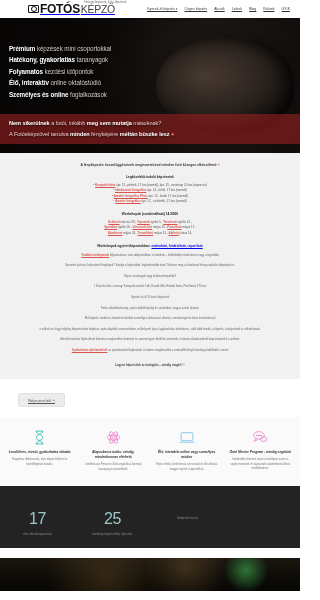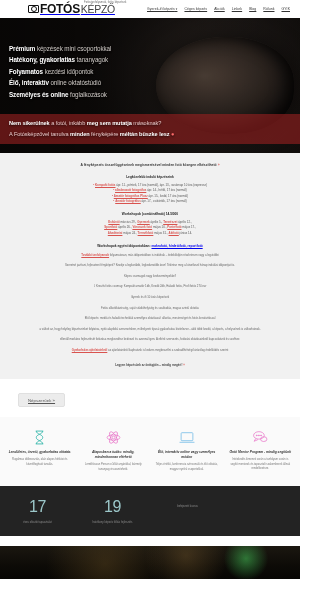--- a/index.html
+++ b/index.html
@@ -226,21 +226,21 @@
     color: #777;
     line-height: 1.65;
     letter-spacing: 0;
   }
 
   
   .stats {
     background: #232323;
     display: grid;
     grid-template-columns: repeat(4, 1fr);
-    padding: 13px 0 12px;
+    padding: 25px 0 12px;
   }
   .stat { text-align: center; }
   .stat-num {
     font-size: 16px;
     color: #9cc7c9;
     font-weight: 400;
     line-height: 1;
     letter-spacing: -0.3px;
   }
   .stat-lbl {
@@ -426,21 +426,21 @@
   </div>
 
 </section>
 
 <section class="stats">
   <div class="stat">
     <div class="stat-num">17</div>
     <div class="stat-lbl">éves oktatói tapasztalat</div>
   </div>
   <div class="stat">
-    <div class="stat-num">19</div>
+    <div class="stat-num">25</div>
     <div class="stat-lbl">hatékony képzés fóliás fejlesztés</div>
   </div>
   <div class="stat">
     <div class="stat-lbl">befejezett kurzus</div>
   </div>
 </section>
 
 <div class="footer-gap"></div>
 <div class="footer-img"></div>
 

